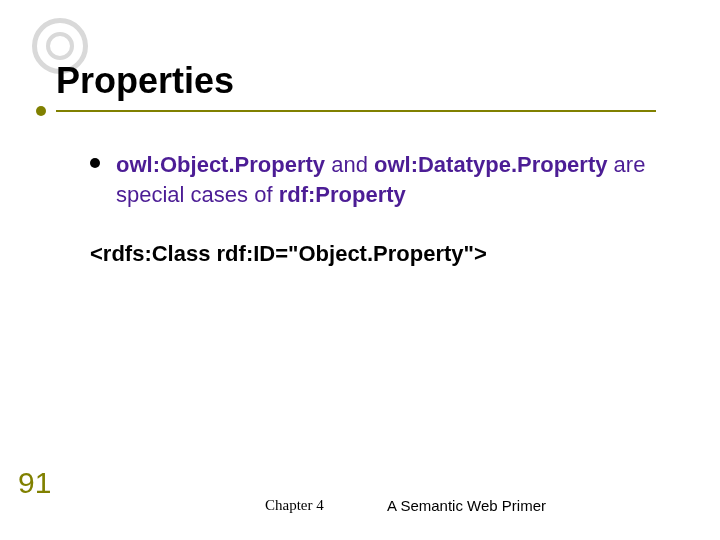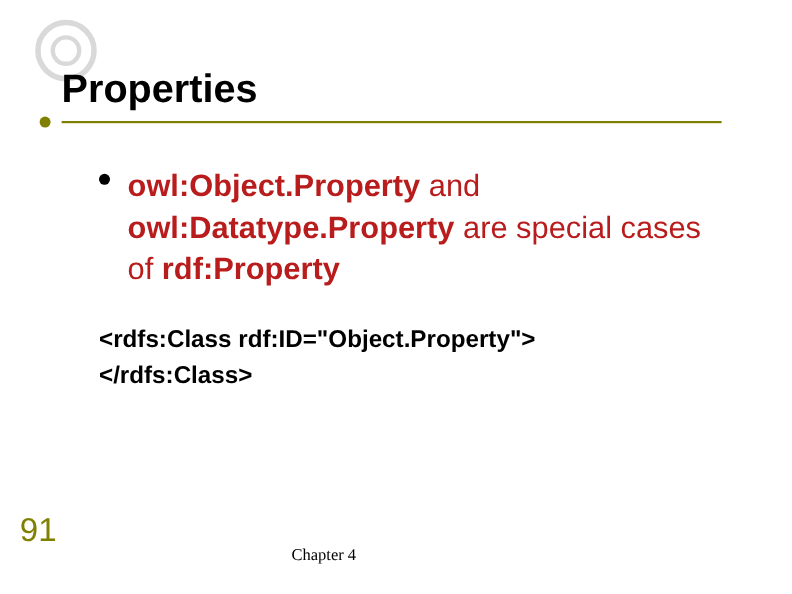--- a/index.html
+++ b/index.html
@@ -7,21 +7,21 @@
   .slide { position: relative; width: 616px; height: 540px; }
   .decor { position: absolute; left: 32px; top: 18px; width: 56px; height: 56px; }
   .decor .outer { position: absolute; width: 56px; height: 56px; border: 5px solid #d9d9d9; border-radius: 50%; }
   .decor .inner { position: absolute; left: 14px; top: 14px; width: 28px; height: 28px; border: 4px solid #d9d9d9; border-radius: 50%; }
   .title { position: absolute; left: 56px; top: 60px; font-size: 36px; font-weight: bold; color: #000; }
   .rule { position: absolute; left: 56px; top: 110px; height: 2px; background: #808000; width: 600px; }
   .rule .dot { position: absolute; left: -20px; top: -4px; width: 10px; height: 10px; background: #808000; border-radius: 50%; }
   .content { position: absolute; left: 90px; top: 150px; width: 570px; }
   .bullet-row { display: flex; align-items: flex-start; margin-bottom: 28px; }
   .bullet { width: 10px; height: 10px; background: #000; border-radius: 50%; margin-top: 8px; margin-right: 16px; flex-shrink: 0; }
-  .bullet-text { font-size: 28px; line-height: 1.35; color: #b91c1c; }
+  .bullet-text { font-size: 22px; line-height: 1.35; color: #4c1d95; }
   .code { font-size: 22px; line-height: 1.5; color: #000; margin-left: 0; }
   .code .indent { padding-left: 44px; display: block; }
   .pagenum { position: absolute; left: 18px; bottom: 40px; font-size: 30px; color: #808000; }
   .footer-center { position: absolute; bottom: 26px; left: 265px; font-size: 15px; color: #000; font-family: Liberation Serif, serif; }
   .footer-right { position: absolute; bottom: 26px; right: 70px; font-size: 15px; color: #000; }
   b { font-weight: bold; }
 </style>
 </head>
 <body>
 <div class="slide">
@@ -40,20 +40,20 @@
   <div class="content">
     <div class="bullet-row">
       <div class="bullet"></div>
       <div class="bullet-text">
         <b>owl:Object.Property</b><span> and </span><b>owl:Datatype.Property</b><span> are special cases of </span><b>rdf:Property</b>
       </div>
     </div>
 
     <div class="code">
       <b>&lt;rdfs:Class rdf:ID="Object.Property"&gt;</b><br>
-      <b>&lt;/rdfs:Class&gt;</b>
     </div>
   </div>
 
   <div class="pagenum">91</div>
   <div class="footer-center">Chapter 4</div>
+  <div class="footer-right">A Semantic Web Primer</div>
 
 </div>
 
 </body></html>

